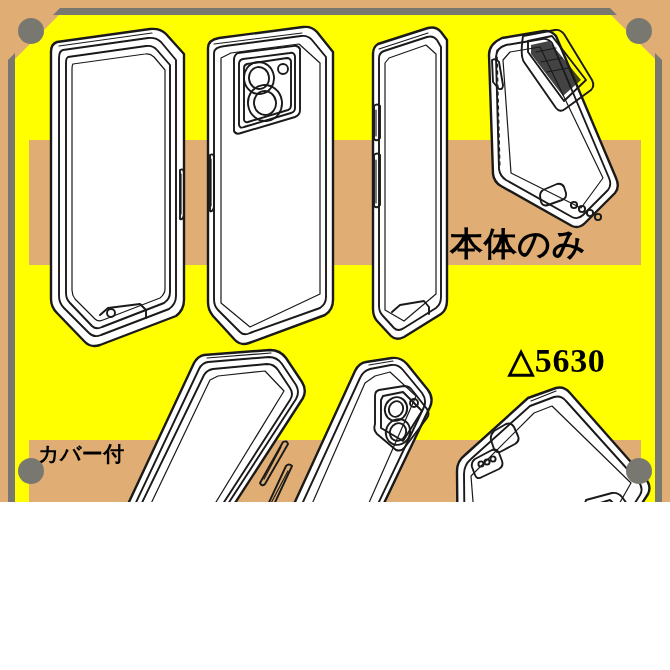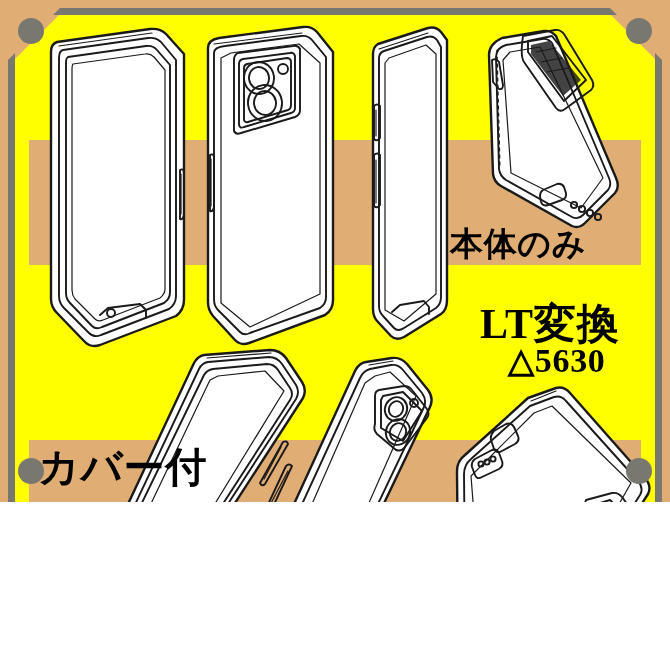--- a/index.html
+++ b/index.html
@@ -22,21 +22,21 @@
   .cd-tr{right:18px;top:18px;}
   .cd-bl{left:18px;bottom:18px;}
   .cd-br{right:18px;bottom:18px;}
 
   .band{position:absolute;background:#e0ae74;}
   .band-top{left:29px;top:140px;width:612px;height:125px;}
   .band-bot{left:29px;top:440px;width:612px;height:123px;}
 
   .label{position:absolute;color:#000;font-weight:700;letter-spacing:0.02em;white-space:nowrap;}
   .lbl-body{left:450px;top:222px;font-size:33px;}
-  .lbl-cover{left:38px;top:440px;font-size:41px;text-align:center;}
+  .lbl-cover{left:38px;top:440px;font-size:21px;text-align:center;}
   .lbl-lt{left:480px;top:296px;font-size:42px;}
   .lbl-code{left:508px;top:340px;font-size:34px;}
 
   .art{position:absolute;left:0;top:0;width:670px;height:670px;pointer-events:none;}
 </style>
 </head>
 <body>
 
 <div class="stage">
 
@@ -174,21 +174,20 @@
       <circle class="i" cx="487" cy="462" r="2.6"></circle>
       <circle class="i" cx="493" cy="459" r="2.6"></circle>
       <path class="t" d="M531 401 L556 391"></path>
 
       <path class="i" d="M501 589 L512 604 L521 601"></path>
     </g>
   </svg>
 
   <div class="label lbl-body">本体のみ</div>
   <div class="label lbl-cover">カバー付</div>
-  <div class="label lbl-lt">LT変換</div>
   <div class="label lbl-code">△5630</div>
 
   <div class="gray-ring"></div>
   <div class="corner-dot cd-tl"></div>
   <div class="corner-dot cd-tr"></div>
   <div class="corner-dot cd-bl"></div>
   <div class="corner-dot cd-br"></div>
 
 </div>
 

